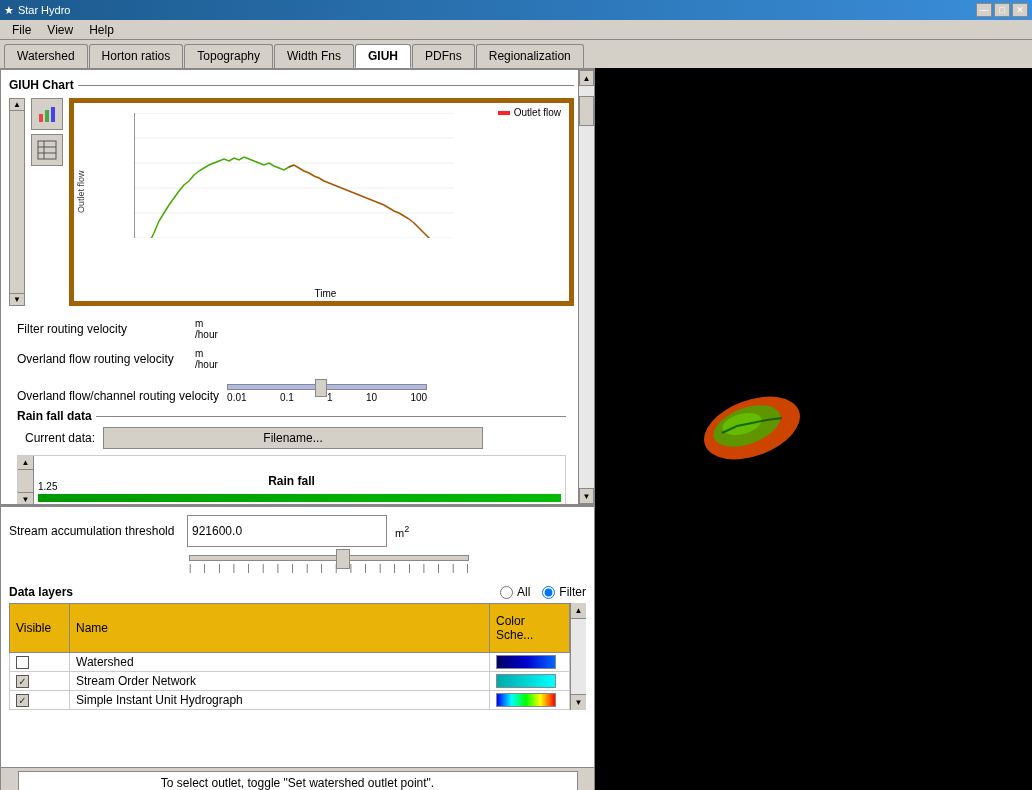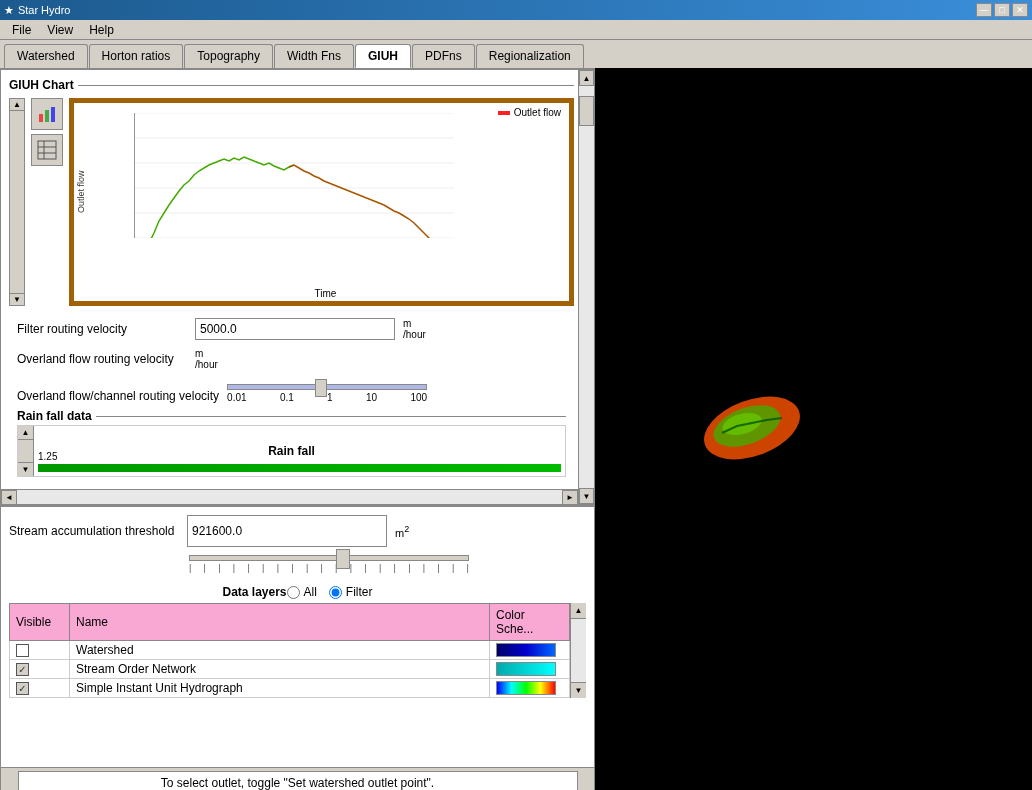--- a/index.html
+++ b/index.html
@@ -281,38 +281,38 @@
     .stream-unit { font-size: 11px; }
     .sup { font-size: 9px; vertical-align: super; }
 
     
     .data-layers-section {
       padding: 4px 8px;
     }
     .data-layers-header {
       display: flex;
       align-items: center;
-      justify-content: center;
+      justify-content: space-between;
       margin-bottom: 4px;
     }
     .data-layers-title { font-weight: bold; font-size: 12px; }
     .radio-group { display: flex; align-items: center; gap: 12px; font-size: 12px; }
     .radio-option { display: flex; align-items: center; gap: 4px; cursor: pointer; }
 
     
     .layers-table {
       width: 100%;
       border: 1px solid #888;
       border-collapse: collapse;
       font-size: 12px;
     }
     .layers-table th {
-      background: #f9a8d4;
-      border: 1px solid #888;
-      padding: 4px 6px;
+      background: #eab308;
+      border: 1px solid #888;
+      padding: 10px 6px;
       text-align: left;
       font-weight: normal;
     }
     .layers-table td {
       border: 1px solid #ccc;
       padding: 2px 6px;
     }
     .color-swatch {
       height: 14px;
       width: 60px;
@@ -476,21 +476,20 @@
               <polyline points="155,54 160,52 165,55 170,58 175,60 180,63 185,65 190,68 195,70 200,72 205,74 210,76 215,78 220,80 225,82 230,84 235,86 240,88 245,90 250,92 255,95 260,98 265,100 270,103 275,106 280,110 285,115 290,120 295,125 300,130 305,135 310,140 315,145 320,150" fill="none" stroke="#aa5500" stroke-width="1.5"></polyline>
 
               <line x1="0" y1="0" x2="0" y2="150" stroke="#333" stroke-width="1"></line>
               <line x1="0" y1="150" x2="320" y2="150" stroke="#333" stroke-width="1"></line>
             </svg>
           </div>
         </div>
 
         <div class="form-row">
           <span class="form-label">Filter routing velocity</span>
-          <input class="form-input" type="text" value="5000.0" style="">
           <div class="unit-container">
             <span>m</span>
             <span>/hour</span>
           </div>
         </div>
 
         <div class="form-row">
           <span class="form-label">Overland flow routing velocity</span>
           <div class="unit-container">
             <span>m</span>
@@ -510,20 +509,24 @@
               <span>1</span>
               <span>10</span>
               <span>100</span>
             </div>
           </div>
         </div>
 
         <div class="rainfall-section">
           <div class="rainfall-title">Rain fall data</div>
 
+          <div class="current-data-row">
+            <span>Current data:</span>
+            <div class="filename-btn">Filename...</div>
+          </div>
 
           <div style="position:relative;margin:2px 0;border:1px solid #ccc;height:52px;background:white;overflow:hidden;">
             <div style="position:absolute;left:0;top:0;width:16px;height:100%;background:#d4d0c8;border-right:1px solid #888;display:flex;flex-direction:column;justify-content:space-between;">
               <div style="height:14px;display:flex;align-items:center;justify-content:center;font-size:8px;border-bottom:1px solid #888;cursor:pointer;">▲</div>
               <div style="height:14px;display:flex;align-items:center;justify-content:center;font-size:8px;border-top:1px solid #888;cursor:pointer;">▼</div>
             </div>
             <div style="position:absolute;top:50%;left:50%;transform:translate(-50%,-50%);font-size:12px;font-weight:bold;">Rain fall</div>
 
             <div style="position:absolute;bottom:4px;left:20px;right:4px;height:8px;background:linear-gradient(to right,#009900,#00bb00);"></div>
 

